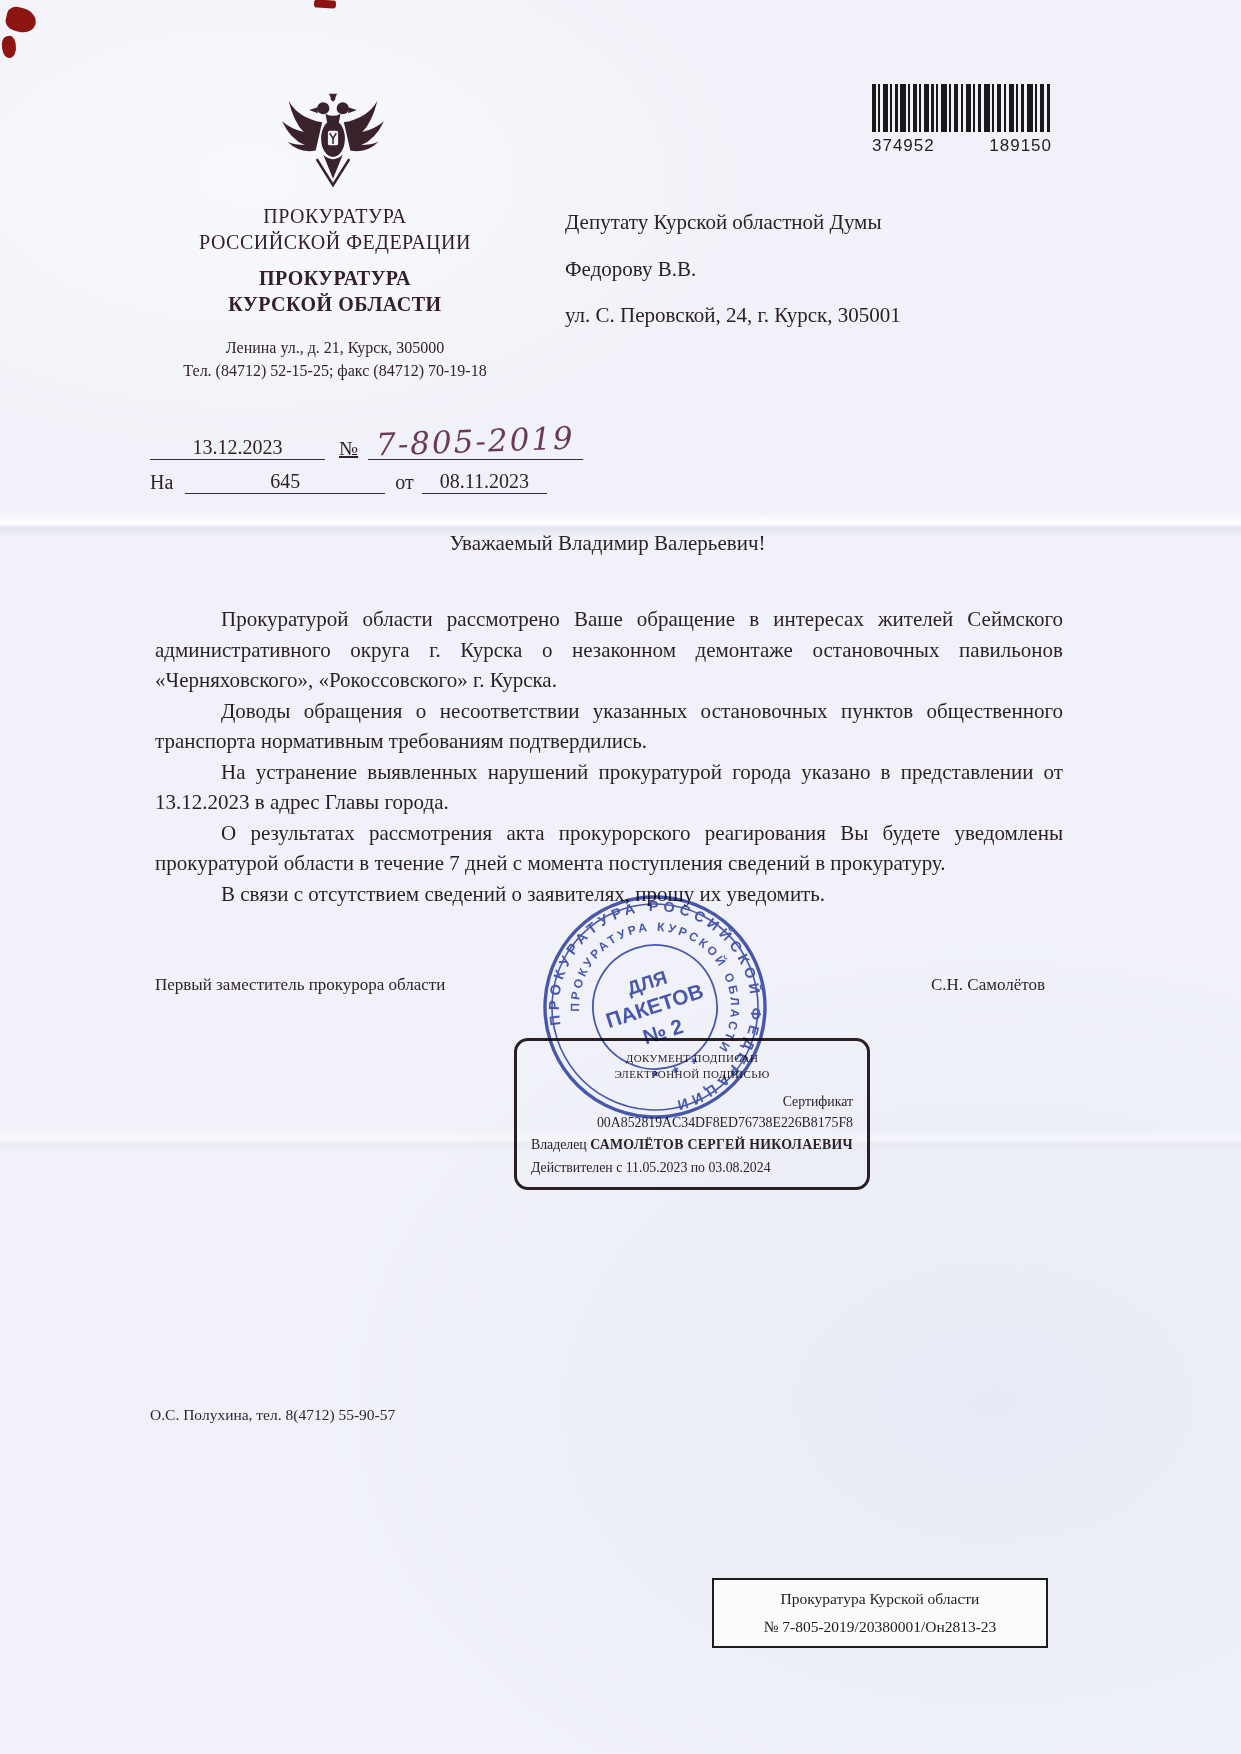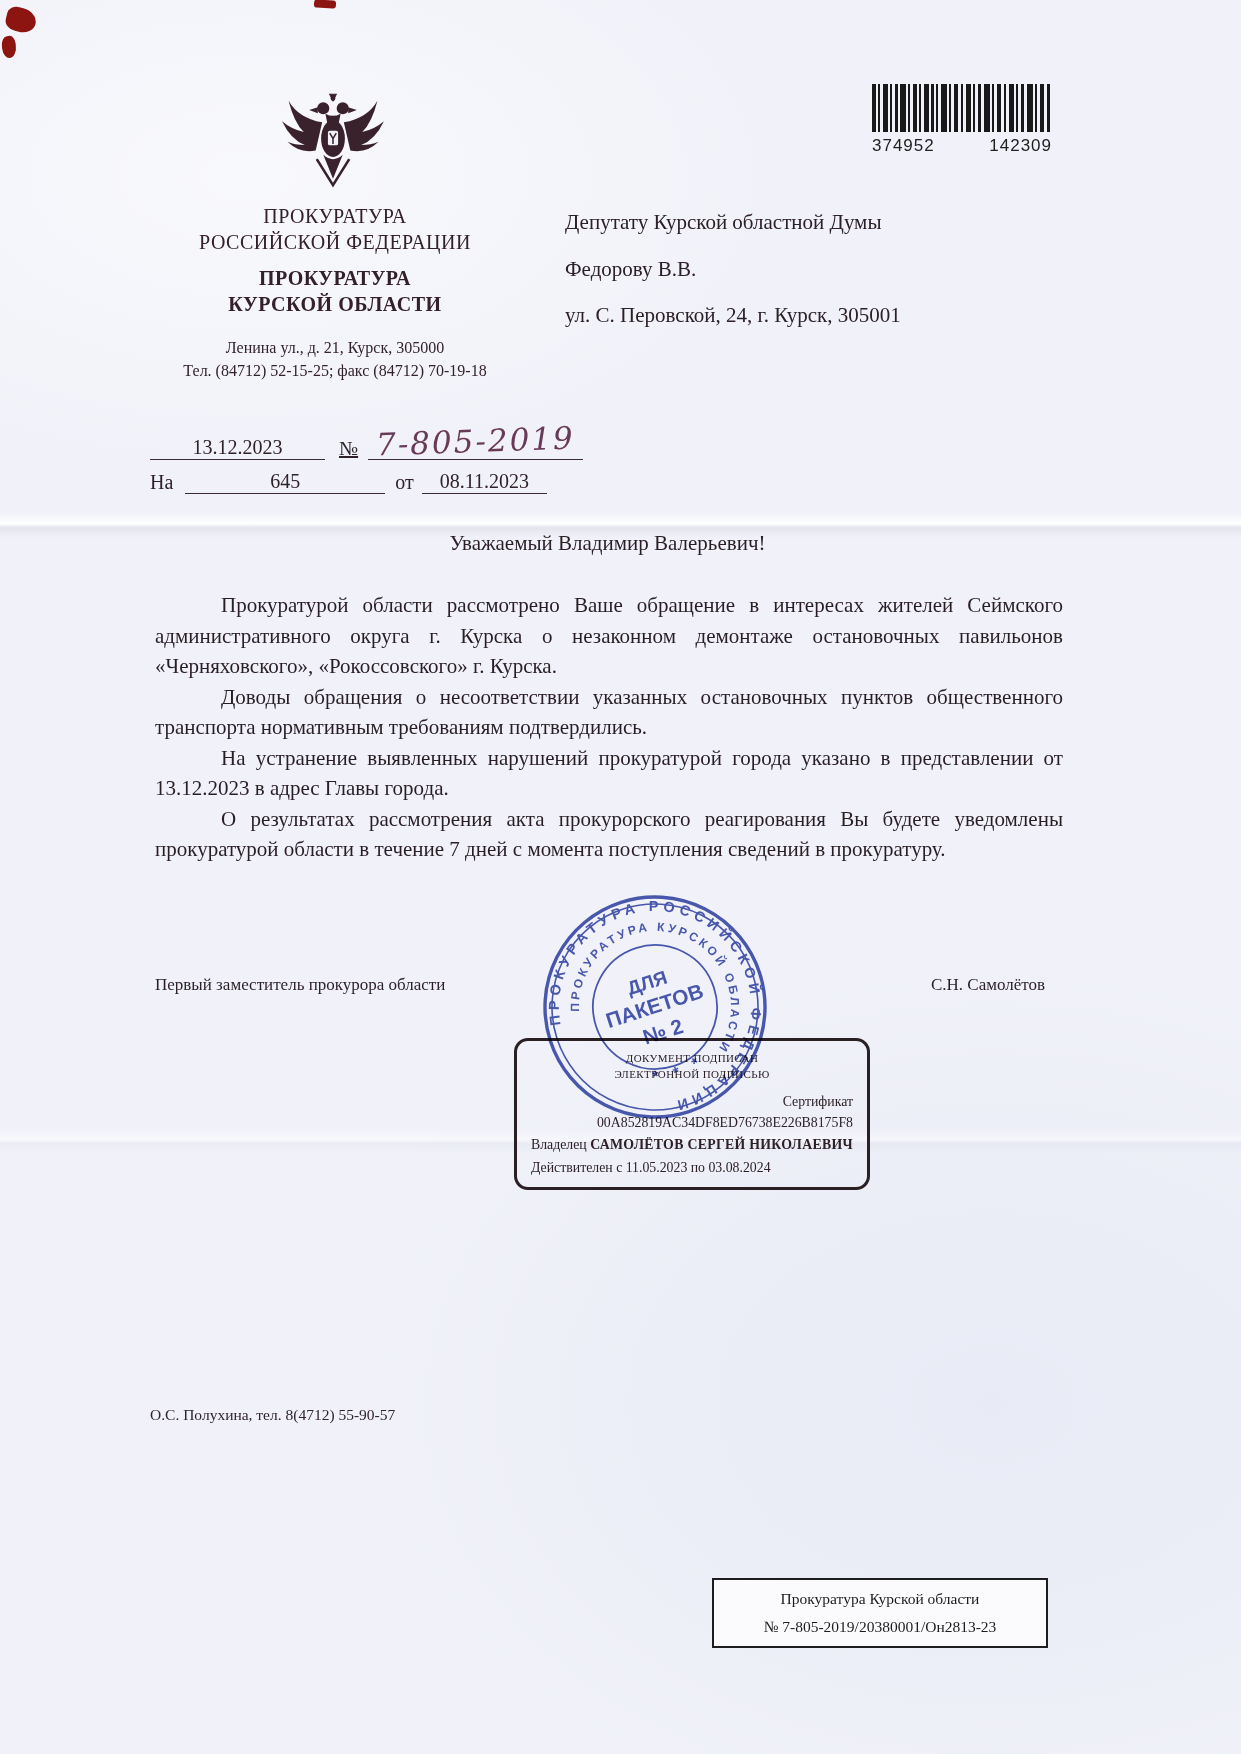--- a/index.html
+++ b/index.html
@@ -116,21 +116,21 @@
         <rect x="144" y="0" width="2" height="48"></rect>
           <rect x="149" y="0" width="3" height="48"></rect>
         <rect x="155" y="0" width="6" height="48"></rect>
           <rect x="163" y="0" width="2" height="48"></rect>
         <rect x="168" y="0" width="4" height="48"></rect>
           <rect x="175" y="0" width="3" height="48"></rect>
       </g>
     </svg>
     <div class="barcode-nums">
       <span>374952</span>
-      <span>142309</span>
+      <span>189150</span>
     </div>
   </div>
 
   <div class="abs" style="left:278px;top:92px;">
     <svg width="110" height="104" viewBox="0 0 100 96">
       <g fill="#3a222c" stroke="#3a222c">
         <path d="M47 2 h6 l-3 6 z" stroke-width="1"></path>
         <circle cx="50" cy="6" r="2.2" stroke="none"></circle>
         <circle cx="41" cy="15" r="5.6" stroke="none"></circle>
         <circle cx="59" cy="15" r="5.6" stroke="none"></circle>
@@ -177,25 +177,26 @@
   </div>
 
   <div class="abs recipient" style="left:565px;top:212px;width:440px;">
     <div>Депутату Курской областной Думы</div>
     <div style="margin-top:26px;">Федорову В.В.</div>
     <div style="margin-top:25px;">ул. С. Перовской, 24, г. Курск, 305001</div>
   </div>
 
   <div class="abs salutation" style="left:155px;top:531px;">Уважаемый Владимир Валерьевич!</div>
 
-  <div class="abs bodytext" style="left:155px;top:590px;">
+  <div class="abs bodytext" style="left:155px;top:604px;">
     <p>Прокуратурой области рассмотрено Ваше обращение в интересах жителей Сеймского административного округа г. Курска о незаконном демонтаже остановочных павильонов «Черняховского», «Рокоссовского» г. Курска.</p>
     <p>Доводы обращения о несоответствии указанных остановочных пунктов общественного транспорта нормативным требованиям подтвердились.</p>
     <p>На устранение выявленных нарушений прокуратурой города указано в представлении от 13.12.2023 в адрес Главы города.</p>
     <p>О результатах рассмотрения акта прокурорского реагирования Вы будете уведомлены прокуратурой области в течение 7 дней с момента поступления сведений в прокуратуру.</p>
+    <p>В связи с отсутствием сведений о заявителях, прошу их уведомить.</p>
   </div>
 
   <div class="abs sig" style="left:155px;top:975px;">Первый заместитель прокурора области</div>
   <div class="abs sig" style="left:865px;top:975px;width:180px;text-align:right;">С.Н. Самолётов</div>
 
   <div class="abs esign" style="left:514px;top:1038px;">
     <div class="title">
       <div>ДОКУМЕНТ ПОДПИСАН</div>
       <div>ЭЛЕКТРОННОЙ ПОДПИСЬЮ</div>
     </div>

